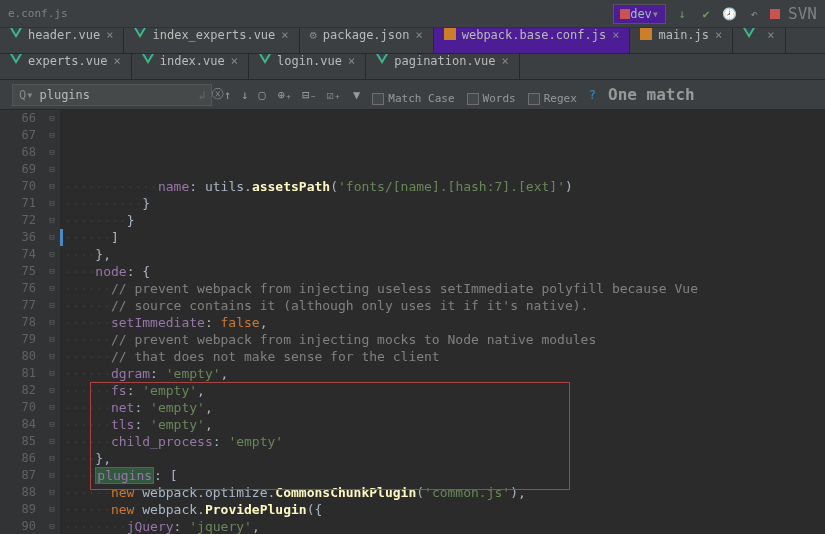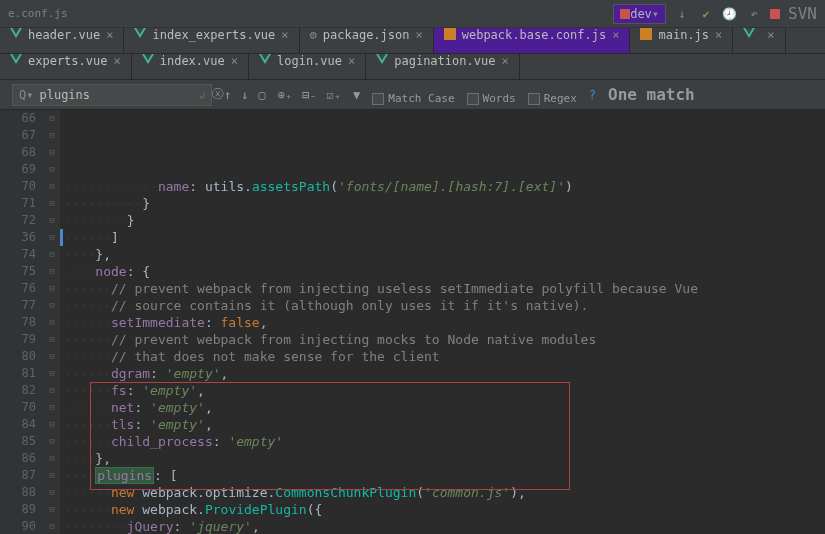--- a/index.html
+++ b/index.html
@@ -25,23 +25,23 @@
 .chk { display: flex; align-items: center; gap: 4px; font-size: 11px; color: #999; margin-top: 8px; }
 .chk-box { width: 12px; height: 12px; border: 1px solid #6e6e6e; background: #43494a; }
 .result-text { font-size: 16px; color: #999; font-weight: bold; }
 .editor { display: flex; height: calc(534px - 28px - 26px - 26px - 30px); background: #2b2b2b; }
 .gutter { width: 44px; background: #313335; text-align: right; padding-right: 8px; color: #606366; font-size: 12px; line-height: 17px; padding-top: 0; }
 .fold-gutter { width: 16px; background: #313335; line-height: 17px; }
 .fold-mark { color: #606366; font-size: 9px; text-align: center; }
 .code { flex: 1; line-height: 17px; font-size: 13px; padding-left: 4px; position: relative; white-space: pre; }
 .line { height: 17px; }
 .kw { color: #cc7832; }
-.str { color: #6a8759; font-style: italic; }
+.str { color: #6a8759; }
 .prop { color: #9876aa; }
-.fn { color: #14b8a6; }
+.fn { color: #fef9c3; font-weight: bold; }
 .comment { color: #808080; }
 .ws { color: #3a3a3a; }
 .hl-box { position: absolute; border: 1px solid #a94442; left: 30px; top: 272px; width: 480px; height: 108px; pointer-events: none; }
 .hl-search { background: #32593d; border: 1px solid #3c704a; padding: 0 1px; }
 .caret-line { position: absolute; left: 0; width: 3px; height: 17px; background: #4a88c7; }
 .q-icon { color: #3592c4; }
 .red-sq { width: 10px; height: 10px; background: #c75450; display: inline-block; }
 </style>
 </head>
 <body>

